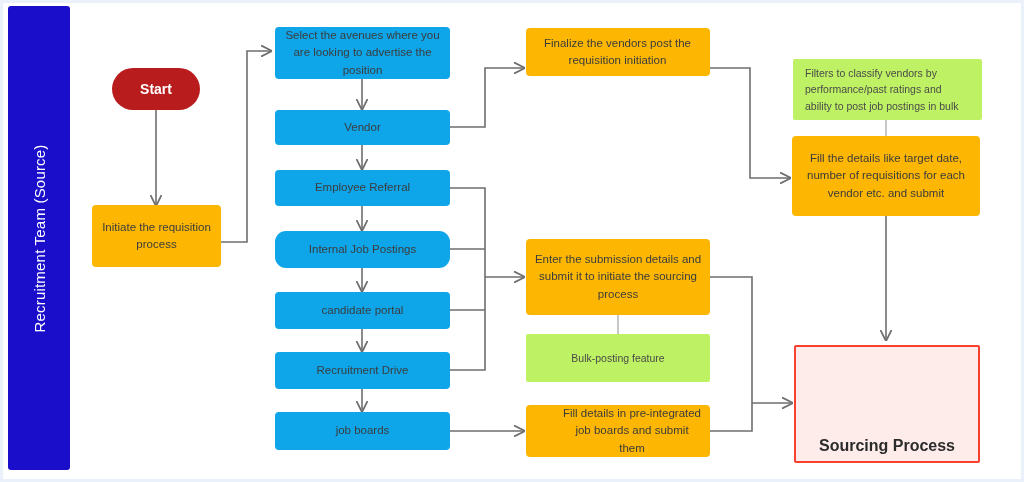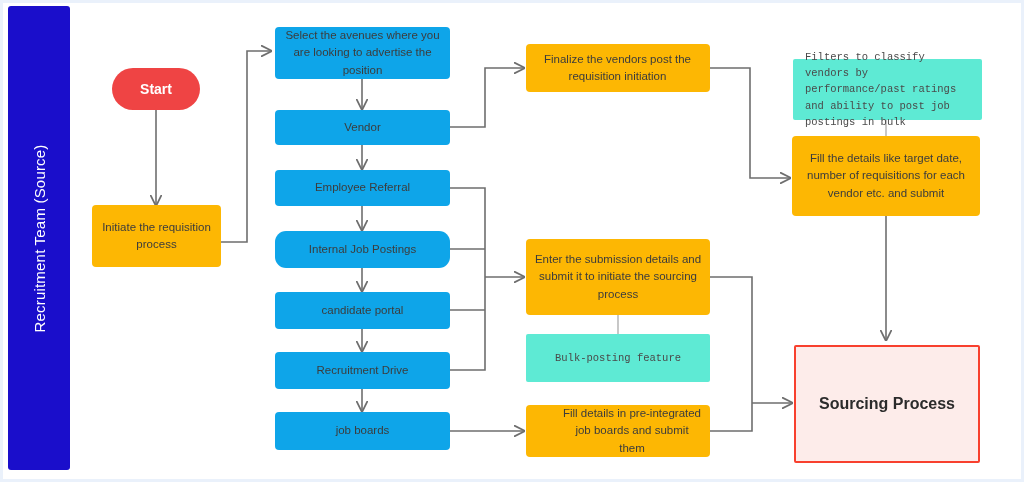--- a/index.html
+++ b/index.html
@@ -63,51 +63,51 @@
     align-items: center;
     justify-content: center;
     text-align: center;
     color: #3c3c3c;
     font-size: 11.5px;
     line-height: 1.5;
     padding: 4px 8px;
     border-radius: 4px;
   }
   .node.start {
-    background: #ef4444;
+    background: #b91c1c;
     color: #ffffff;
     font-size: 14px;
     font-weight: bold;
     border-radius: 26px;
   }
   .node.cyan  { background: #0ea5e9; align-items: center; }
   .node.orange{ background: #fdb703; }
   .node.note  {
-    background: #5eead4;
+    background: #bef264;
     color: #4a4a4a;
     font-size: 10.5px;
     line-height: 1.55;
     text-align: left;
     justify-content: flex-start;
     padding: 8px 12px;
     border-radius: 2px;
-    font-family: Liberation Mono, monospace;
   }
   .node.note.centered {
     text-align: center;
     justify-content: center;
   }
   .node.terminal {
     background: #fdecea;
     border: 2px solid #f8402e;
     color: #2b2b2b;
     font-size: 16px;
     font-weight: bold;
     line-height: 1.45;
     border-radius: 2px;
+    align-items: flex-end;
   }
 
   
   #connectors {
     position: absolute;
     left: 0; top: 0;
     width: 1024px; height: 482px;
     pointer-events: none;
   }
   #connectors path, #connectors line {
@@ -205,21 +205,21 @@
   </div>
 
   <div class="node cyan" style="left:275px; top:352px; width:175px; height:37px;">
     <span>Recruitment Drive</span>
   </div>
 
   <div class="node cyan" style="left:275px; top:412px; width:175px; height:38px;">
     <span>job boards</span>
   </div>
 
-  <div class="node orange" style="left:526px; top:44px; width:184px; height:48px;padding-left:7px;">
+  <div class="node orange" style="left:526px; top:28px; width:184px; height:48px;padding-left:7px;">
     <span>Finalize the vendors post the requisition initiation</span>
   </div>
 
   <div class="node orange" style="left:526px; top:239px; width:184px; height:76px;">
     <span>Enter the submission details and submit it to initiate the sourcing process</span>
   </div>
 
   <div class="node note centered" style="left:526px; top:334px; width:184px; height:48px;">
     <span>Bulk-posting feature</span>
   </div>

